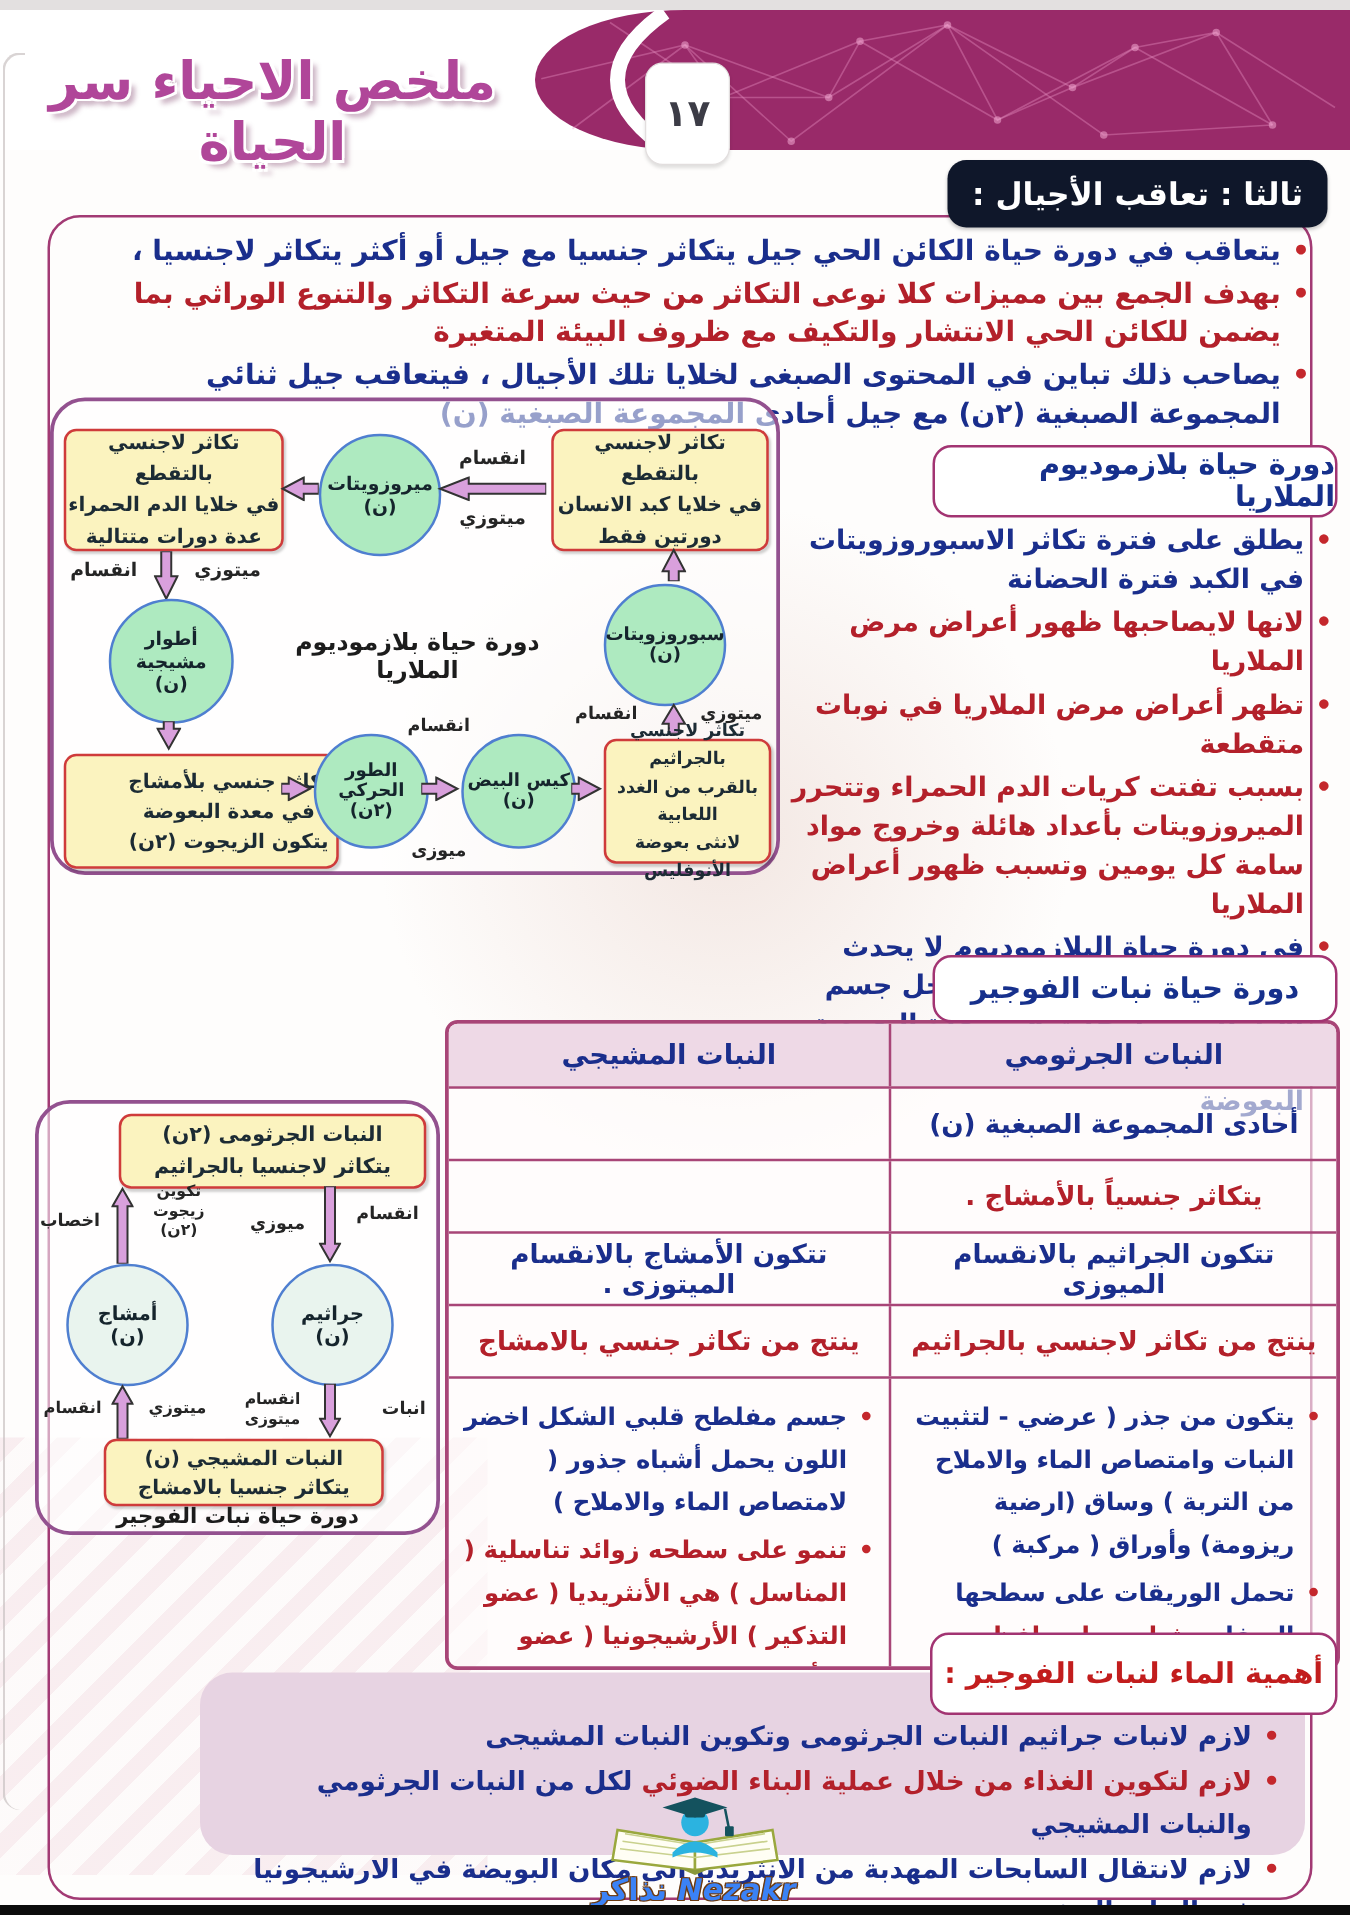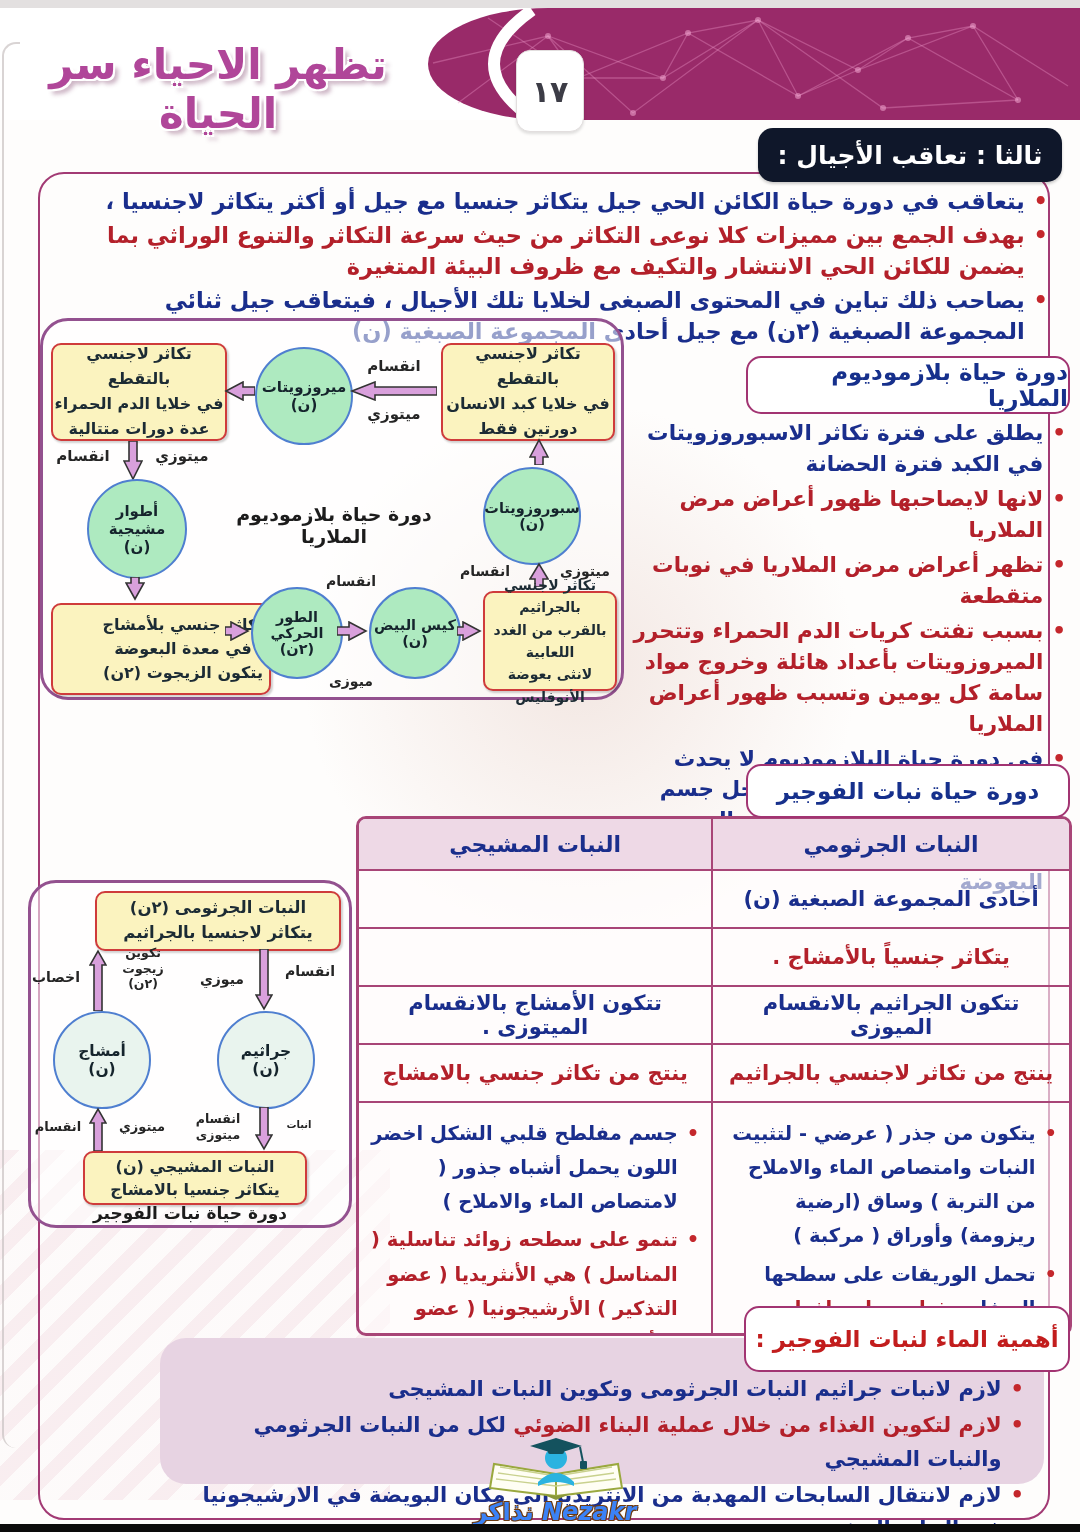--- a/index.html
+++ b/index.html
@@ -95,21 +95,21 @@
           <circle cx="480" cy="30" r="3"></circle>
         <circle cx="590" cy="92" r="3"></circle>
           <circle cx="205" cy="105" r="3"></circle>
           <circle cx="455" cy="100" r="3"></circle>
       </g>
     </svg>
   </div>
   <svg class="abs" style="left:436px;top:0;" width="130" height="112" viewBox="0 0 130 112">
     <path d="M96,2 Q20,56 96,110" stroke="#fff" stroke-width="12" fill="none"></path>
   </svg>
-  <div class="abs page-title">تظهر الاحياء سر الحياة</div>
+  <div class="abs page-title">ملخص الاحياء سر الحياة</div>
 </div>
 <div class="abs page-tab">١٧</div>
 <div class="abs left-edge"></div>
 
 <div class="abs card"></div>
 
 <div class="abs head-magenta">ثالثا : تعاقب الأجيال :</div>
 <div class="abs blist" style="left:56px;top:186px;width:992px;font-size:22.5px;line-height:1.38;gap:3px;">
   <div class="bitem">
       <span class="mark">•</span>
@@ -298,21 +298,21 @@
   <div class="abs circle pale" style="left: 22px; top: 128px; width: 94px; height: 94px; font-size: 15.5px; white-space: pre-line;">أمشاج
 (ن)</div>
   <div class="abs circle pale" style="left: 186px; top: 128px; width: 94px; height: 94px; font-size: 15.5px; white-space: pre-line;">جراثيم
 (ن)</div>
 
   <div class="abs dlabel" style="left: 154px; top: 228px; width: 66px; font-size: 12.5px; white-space: pre-line;">انقسام
 ميتوزى</div>
   <svg class="abs arr" style="left:224px;top:224px;" width="18" height="44">
       <polygon points="5,0 5,28 1,28 9,42 17,28 13,28 13,0"></polygon>
     </svg>
-  <div class="abs dlabel" style="left:240px;top:236px;width:56px;font-size:10px;">انبات</div>
+  <div class="abs dlabel" style="left:264px;top:236px;width:56px;font-size:14px;">انبات</div>
 
   <div class="abs dlabel" style="left:-2px;top:236px;width:58px;font-size:13px;">انقسام</div>
   <svg class="abs arr" style="left:58px;top:224px;" width="18" height="44">
       <polygon points="5,44 5,16 1,16 9,2 17,16 13,16 13,44"></polygon>
     </svg>
   <div class="abs dlabel" style="left:80px;top:236px;width:62px;font-size:13px;">ميتوزي</div>
 
   <div class="abs ybox" style="left: 52px; top: 268px; width: 220px; height: 50px; font-size: 16px; line-height: 1.45; white-space: pre-line;">النبات المشيجي (ن)
 يتكاثر جنسيا بالامشاج</div>
   <div class="abs dtitle" style="left:0;top:320px;width:318px;font-size:17px;">دورة حياة نبات الفوجير</div>

